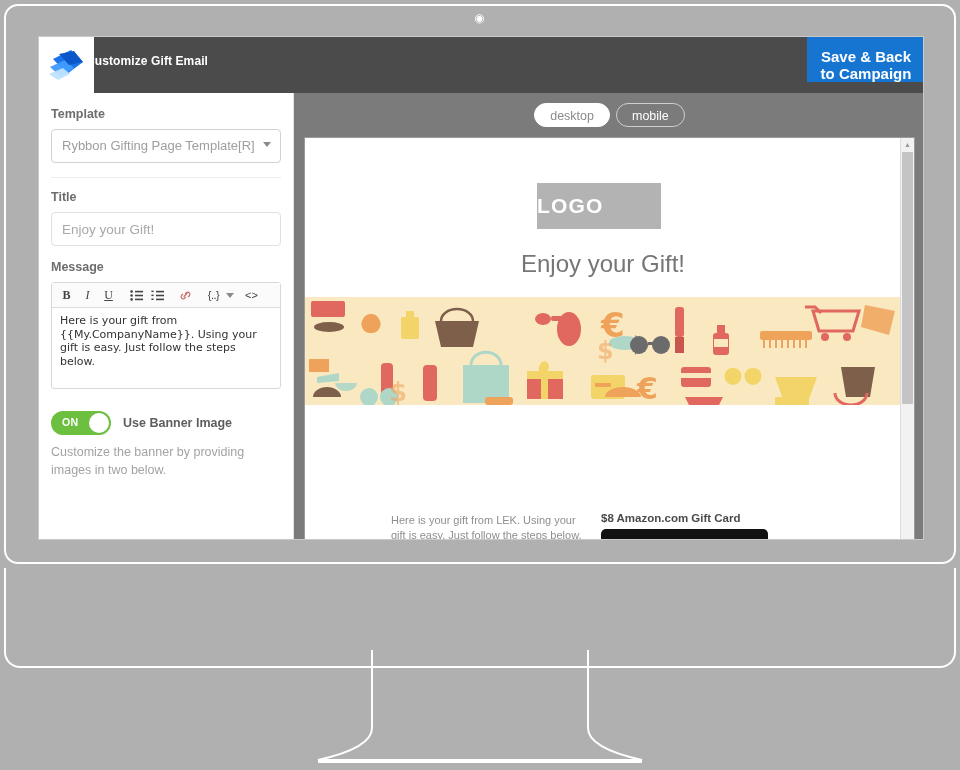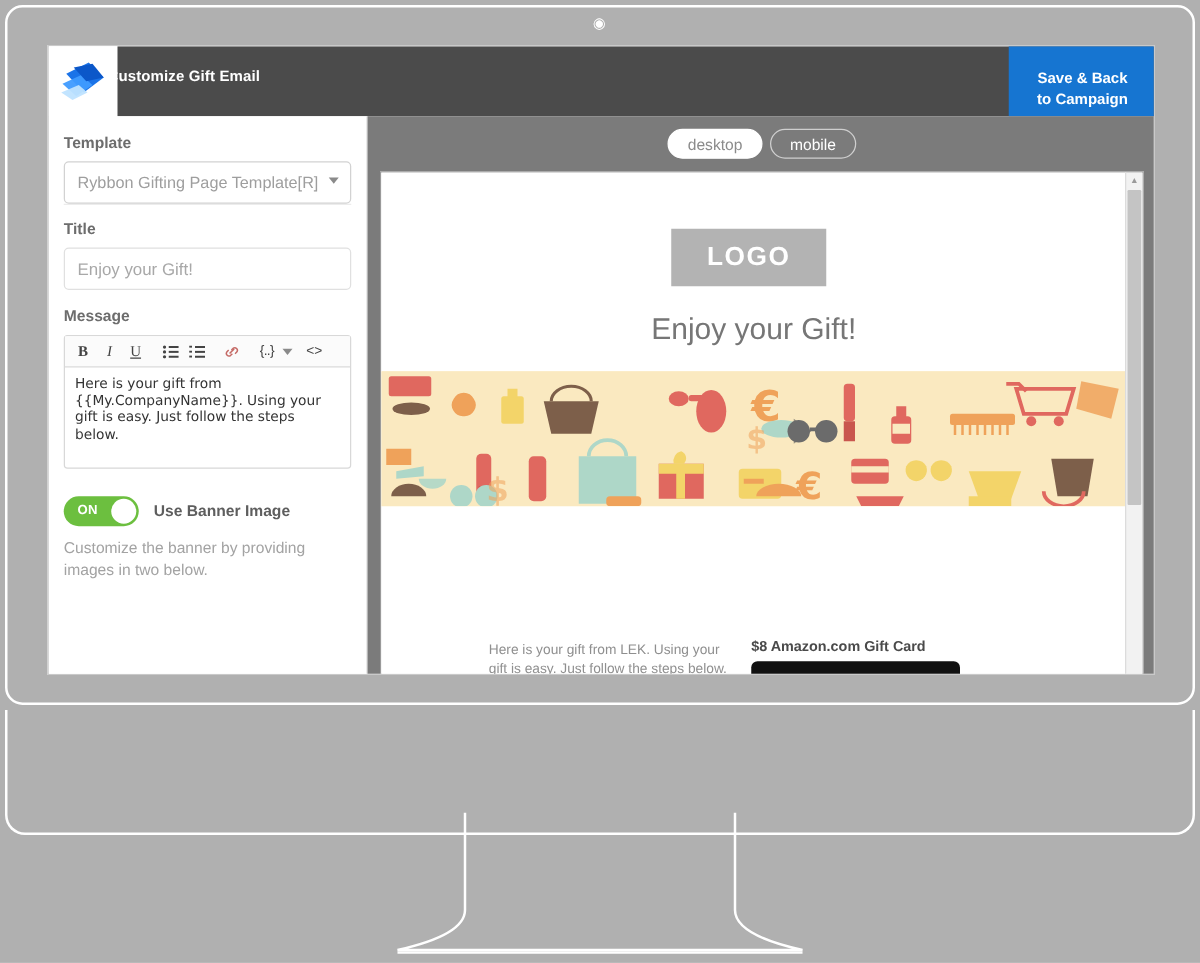--- a/index.html
+++ b/index.html
@@ -95,24 +95,24 @@
     left: 47px; top: 17px;
     font-size: 12px;
     font-weight: bold;
     color: #ffffff;
     letter-spacing: 0.1px;
   }
 
   #save-button {
     position: absolute;
     right: 0; top: 0;
-    width: 118px; height: 56px;
+    width: 118px; height: 45px;
     background: #1675d1;
     color: #ffffff;
-    font-size: 12px;
+    font-size: 15px;
     font-weight: bold;
     line-height: 17px;
     text-align: center;
     padding-top: 11px;
     cursor: pointer;
     border: none;
     font-family: "Liberation Sans", sans-serif;
   }
 
   
@@ -129,20 +129,21 @@
   .field-label {
     font-size: 12.5px;
     font-weight: bold;
     color: #6d6d6d;
     margin-bottom: 8px;
   }
 
   .select-wrap {
     position: relative;
     height: 34px;
+    margin-bottom: 14px;
   }
 
   .select-box {
     width: 100%; height: 34px;
     border: 1px solid #d2d2d2;
     border-radius: 4px;
     background: #ffffff;
     font-size: 13px;
     color: #9e9e9e;
     padding: 0 26px 0 10px;
@@ -350,21 +351,20 @@
 
   #preview-logo {
     position: absolute;
     left: 232px; top: 45px;
     width: 124px; height: 46px;
     background: #b3b3b3;
     color: #ffffff;
     font-size: 21px;
     font-weight: bold;
     letter-spacing: 1.2px;
-    text-align: center;
     line-height: 46px;
   }
 
   #preview-title {
     position: absolute;
     left: 0; top: 112px;
     width: 596px;
     text-align: center;
     font-size: 24px;
     color: #767676;

